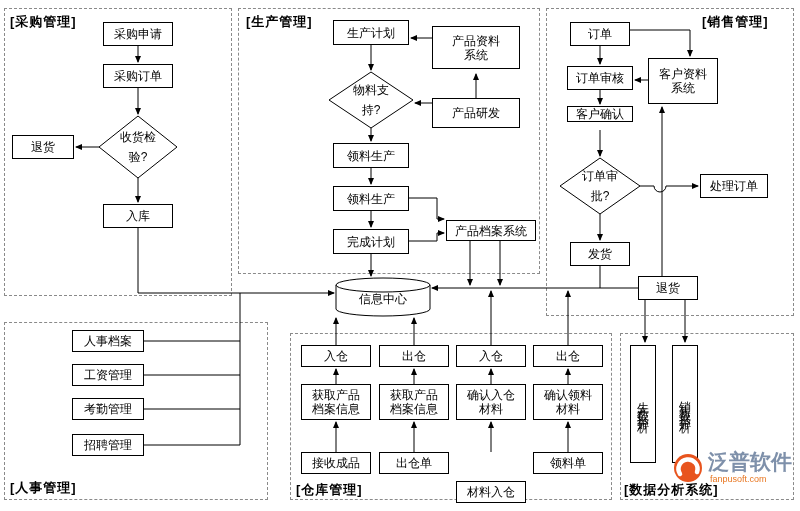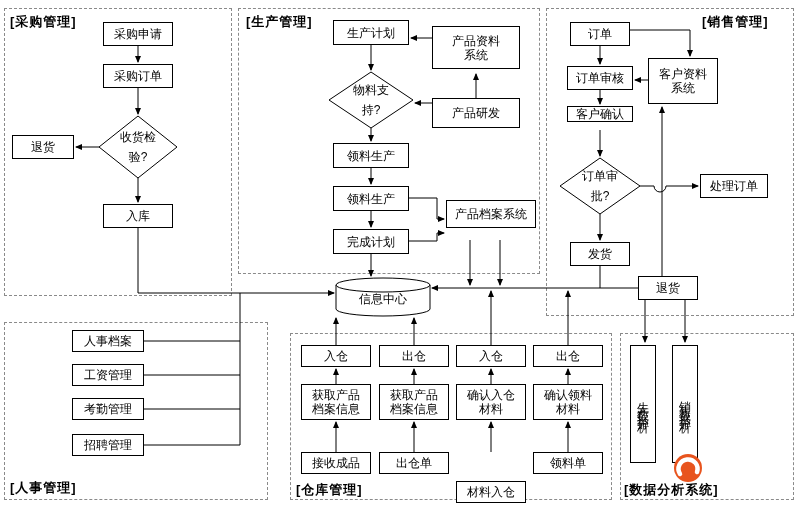--- a/index.html
+++ b/index.html
@@ -123,21 +123,21 @@
 <div class="node" style="left:12px;top:135px;width:62px;height:24px;">退货</div>
 <div class="node" style="left:103px;top:204px;width:70px;height:24px;">入库</div>
 
 <div class="node" style="left:333px;top:20px;width:76px;height:25px;">生产计划</div>
 <div class="node wrap2" style="left:432px;top:26px;width:88px;height:43px;">产品资料系统</div>
 <div class="dtext" style="left:349px;top:86px;width:44px;height:28px;">物料支持?</div>
 <div class="node" style="left:432px;top:98px;width:88px;height:30px;">产品研发</div>
 <div class="node" style="left:333px;top:143px;width:76px;height:25px;">领料生产</div>
 <div class="node" style="left:333px;top:186px;width:76px;height:25px;">领料生产</div>
 <div class="node" style="left:333px;top:229px;width:76px;height:25px;">完成计划</div>
-<div class="node" style="left:446px;top:200px;width:90px;height:28px;font-family:Liberation Serif, serif;">产品档案系统</div>
+<div class="node" style="left:446px;top:220px;width:90px;height:21px;font-family:Liberation Serif, serif;">产品档案系统</div>
 
 <div class="node" style="left:570px;top:22px;width:60px;height:24px;">订单</div>
 <div class="node" style="left:567px;top:66px;width:66px;height:24px;">订单审核</div>
 <div class="node" style="left:648px;top:58px;width:70px;height:46px;">客户资料系统</div>
 <div class="node" style="left:567px;top:106px;width:66px;height:16px;">客户确认</div>
 <div class="dtext" style="left:578px;top:172px;width:44px;height:28px;">订单审批?</div>
 <div class="node" style="left:700px;top:174px;width:68px;height:24px;">处理订单</div>
 <div class="node" style="left:570px;top:242px;width:60px;height:24px;">发货</div>
 <div class="node" style="left:638px;top:276px;width:60px;height:24px;">退货</div>
 
@@ -162,13 +162,17 @@
 <div class="node" style="left:533px;top:452px;width:70px;height:22px;">领料单</div>
 
 <div class="node vnode" style="left:630px;top:345px;width:26px;height:118px;">生产数据分析</div>
 <div class="node vnode" style="left:672px;top:345px;width:26px;height:118px;">销售数据分析</div>
 
 <div class="watermark">
   <svg class="wm-logo" viewBox="-16 -16 32 32">
     <circle cx="0" cy="0" r="14" fill="#e8541e"></circle>
     <path d="M-8,6 A9.5,9.5 0 1 1 9,4" stroke="#ffffff" stroke-width="4.5" fill="none" stroke-linecap="round"></path>
   </svg>
+  <div class="wm-text">
+    <div class="wm-name">泛普软件</div>
+    <div class="wm-domain">fanpusoft.com</div>
+  </div>
 </div>
 
 </body></html>

